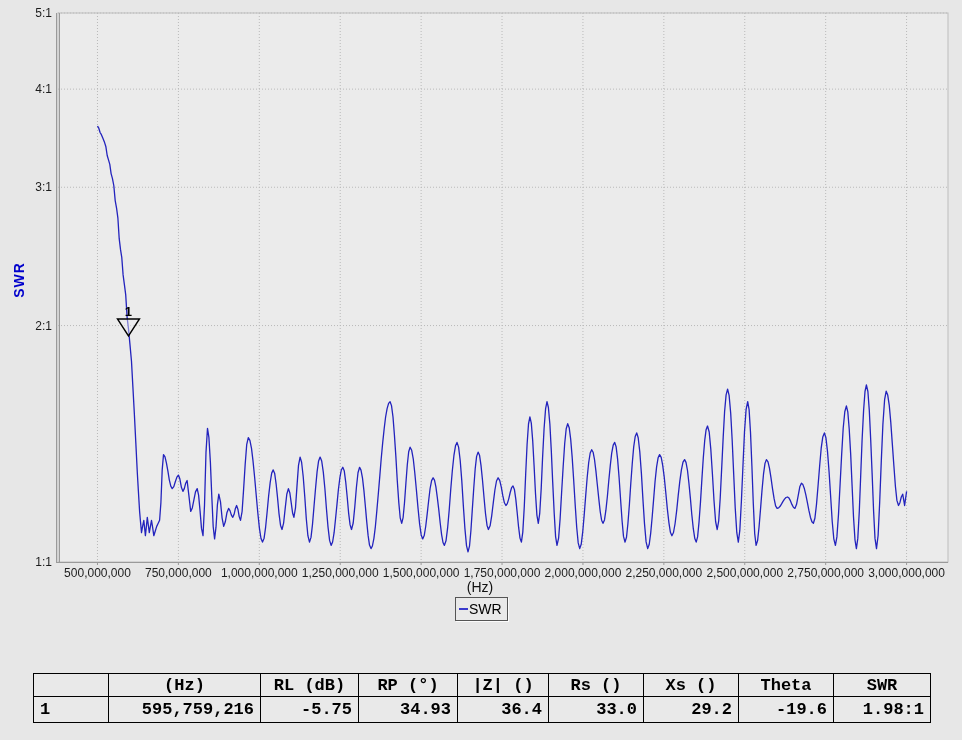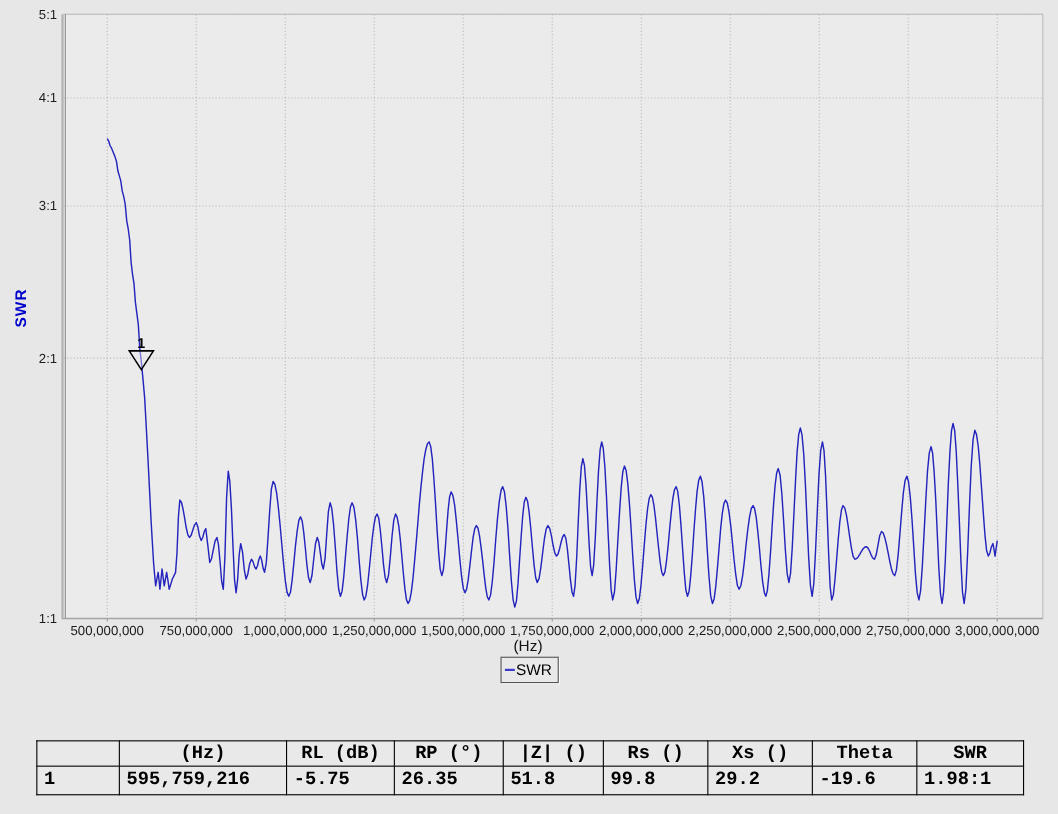--- a/index.html
+++ b/index.html
@@ -17,21 +17,21 @@
           display:flex;align-items:center;padding:0 5px 0 3px;}
   .legend-dash{display:inline-block;width:9px;height:2px;background:#3a3acc;margin-right:1px;}
   .legend-text{font-size:14px;color:#000;}
   table.markers{position:absolute;left:33px;top:673px;border-collapse:collapse;
           table-layout:fixed;background:#e9e9e9;
           font-family:"Liberation Mono","DejaVu Sans Mono",monospace;
           font-weight:bold;font-size:17px;color:#000;}
   table.markers th,table.markers td{border:1px solid #000;padding:0 6px;overflow:hidden;
           white-space:nowrap;}
   table.markers th{height:22px;text-align:center;font-weight:bold;}
-  table.markers td{height:25px;}
+  table.markers td{height:25px;text-align:right;}
   table.markers td.rownum{text-align:left;}
 </style>
 </head>
 <body>
 
 <div id="app">
 
   <svg id="plot" width="962" height="596">
       <rect x="58" y="13" width="890" height="549" fill="#ebebeb"></rect>
       <line x1="58" y1="13" x2="948" y2="13" stroke="#b9b9b9" stroke-width="1" stroke-dasharray="1 2"></line>
@@ -119,22 +119,22 @@
         <th>Xs ()</th>
         <th>Theta</th>
         <th>SWR</th>
       </tr>
     </thead>
     <tbody>
       <tr>
         <td class="rownum">1</td>
         <td>595,759,216</td>
         <td>-5.75</td>
-        <td>26.35</td>
-        <td>51.8</td>
-        <td>99.8</td>
+        <td>34.93</td>
+        <td>36.4</td>
+        <td>33.0</td>
         <td>29.2</td>
         <td>-19.6</td>
         <td>1.98:1</td>
       </tr>
     </tbody>
   </table>
 </div>
 
 </body></html>

